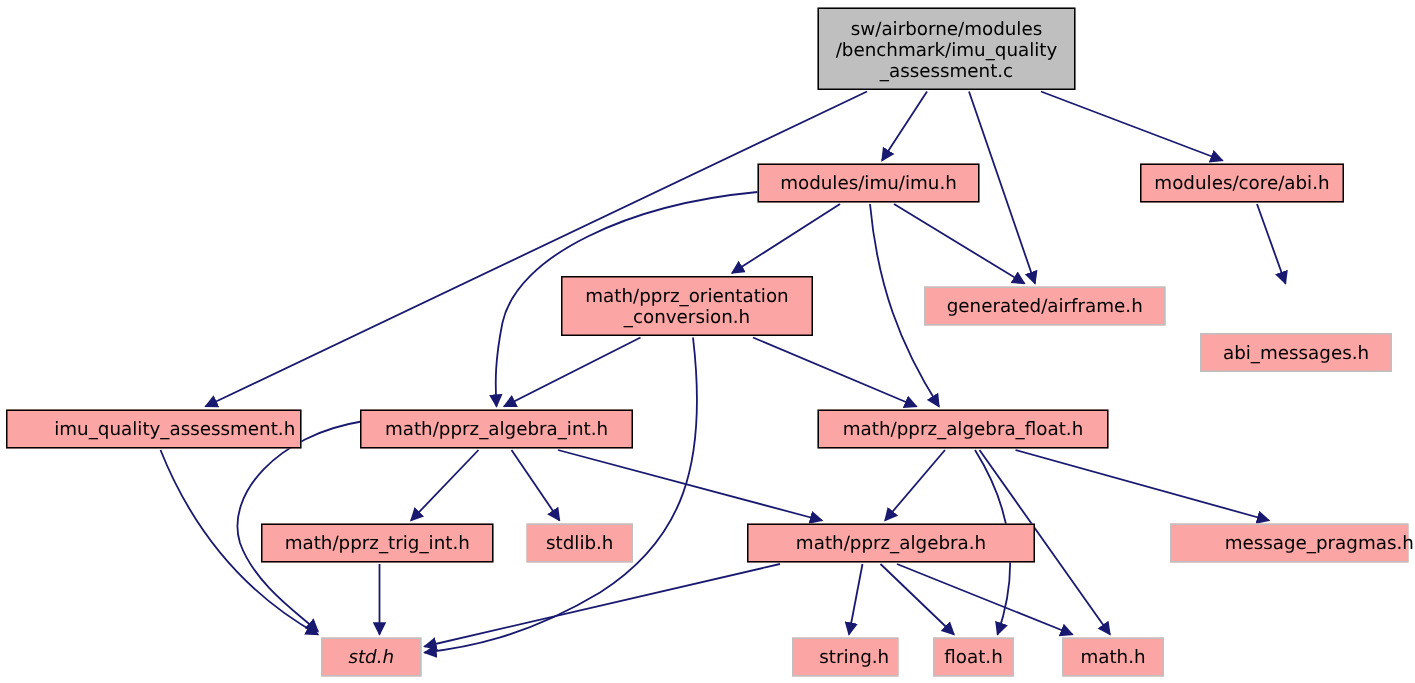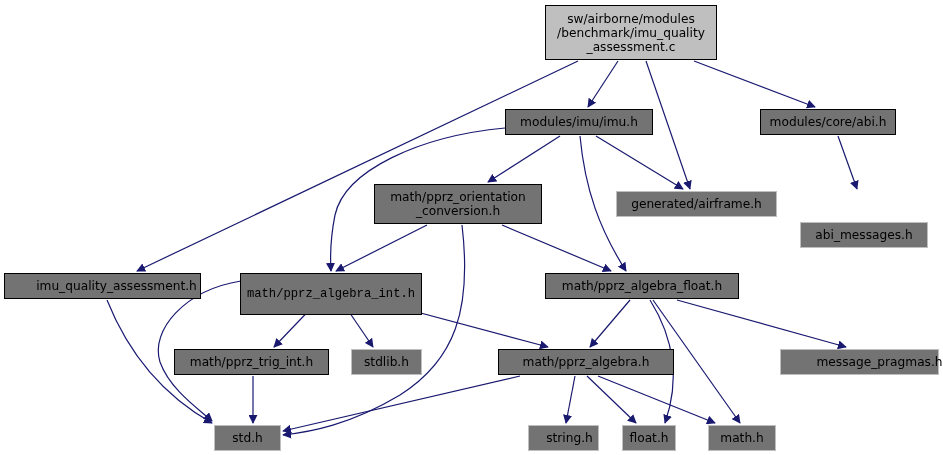--- a/index.html
+++ b/index.html
@@ -1,19 +1,19 @@
 <!DOCTYPE html>
 <html><head>
 <meta charset="utf-8">
 <style>
   html, body { margin: 0; padding: 0; background: #ffffff; }
   body { width: 943px; height: 455px; overflow: hidden; position: relative;
          font-family: "DejaVu Sans", sans-serif; }
   #graph { position: absolute; left: 0; top: 0; width: 943px; height: 455px; }
-  .node { position: absolute; box-sizing: border-box; background: #737373;
+  .node { position: absolute; box-sizing: border-box; background: #fca5a5;
           display: flex; align-items: center; justify-content: center;
           text-align: center; font-size: 12.2px; line-height: 14px; color: #000;
           white-space: pre; cursor: pointer; }
   .node.doc { border: 1.3px solid #000000; }
   .node.ext { border: 1.3px solid #bfbfbf; cursor: default; }
   .node.root { border: 1.3px solid #000000; background: #bfbfbf; cursor: default; }
   svg .edge { fill: none; stroke-width: 1.2; }
 </style>
 </head>
 <body>
@@ -56,23 +56,23 @@
   <div class="node root" style="left: 545px; top: 5px; width: 172px; height: 55px;">sw/airborne/modules
 /benchmark/imu_quality
 _assessment.c</div>
   <div class="node doc" style="left: 505px; top: 109px; width: 148px; height: 26px;">modules/imu/imu.h</div>
   <div class="node doc" style="left: 760px; top: 109px; width: 136px; height: 26px;">modules/core/abi.h</div>
   <div class="node ext" style="left: 616px; top: 191px; width: 161px; height: 26px;">generated/airframe.h</div>
   <div class="node ext" style="left: 800px; top: 191px; width: 128px; height: 26px; margin-top: 31px;">abi_messages.h</div>
   <div class="node doc" style="left: 374px; top: 184px; width: 168px; height: 40px;">math/pprz_orientation
 _conversion.h</div>
   <div class="node doc" style="left: 4px; top: 273px; width: 197px; height: 26px; padding-left: 28px;">imu_quality_assessment.h</div>
-  <div class="node doc" style="left: 240px; top: 273px; width: 182px; height: 42px; font-family: Liberation Mono, monospace;">math/pprz_algebra_int.h</div>
+  <div class="node doc" style="left: 240px; top: 273px; width: 182px; height: 26px;">math/pprz_algebra_int.h</div>
   <div class="node doc" style="left: 545px; top: 273px; width: 194px; height: 26px;">math/pprz_algebra_float.h</div>
   <div class="node doc" style="left: 174px; top: 349px; width: 155px; height: 26px;">math/pprz_trig_int.h</div>
   <div class="node ext" style="left: 351px; top: 349px; width: 71px; height: 26px;">stdlib.h</div>
-  <div class="node doc" style="left: 498px; top: 349px; width: 176px; height: 26px;">math/pprz_algebra.h</div>
+  <div class="node doc" style="left: 498px; top: 349px; width: 192px; height: 26px;">math/pprz_algebra.h</div>
   <div class="node ext" style="left: 780px; top: 349px; width: 159px; height: 26px; padding-left: 40px;">message_pragmas.h</div>
-  <div class="node ext" style="left: 214px; top: 425px; width: 67px; height: 26px;">std.h</div>
+  <div class="node ext" style="left: 214px; top: 425px; width: 67px; height: 26px; font-style: italic;">std.h</div>
   <div class="node ext" style="left: 528px; top: 425px; width: 71px; height: 26px; padding-left: 12px;">string.h</div>
   <div class="node ext" style="left: 622px; top: 425px; width: 54px; height: 26px;">float.h</div>
   <div class="node ext" style="left: 708px; top: 425px; width: 68px; height: 26px;">math.h</div>
 </div>
 
 </body></html>

